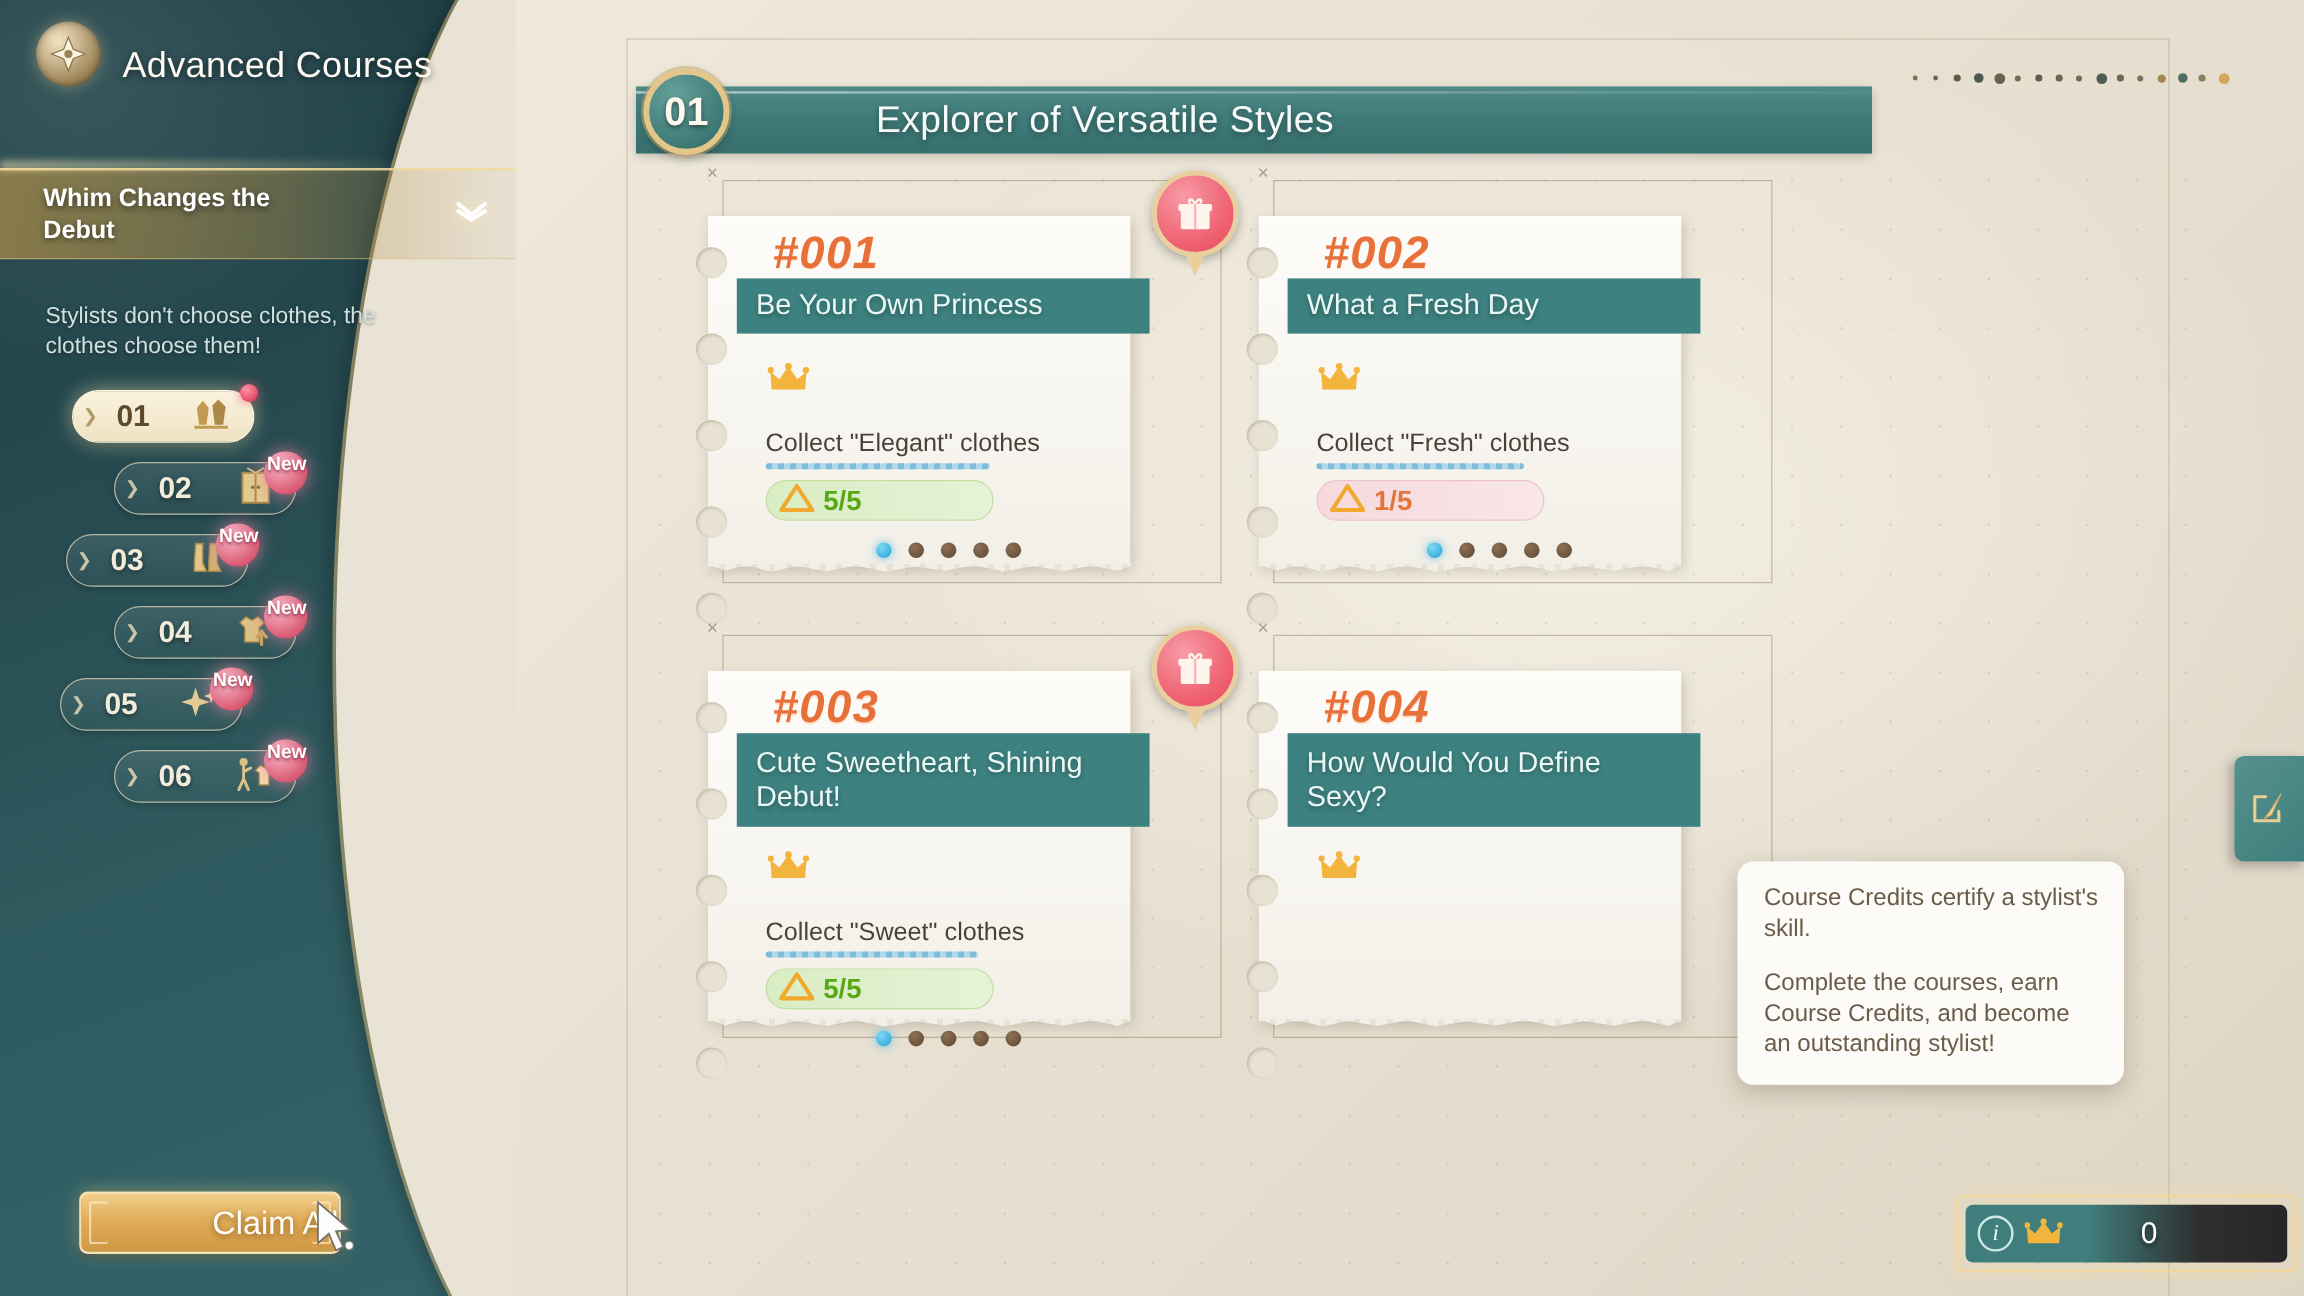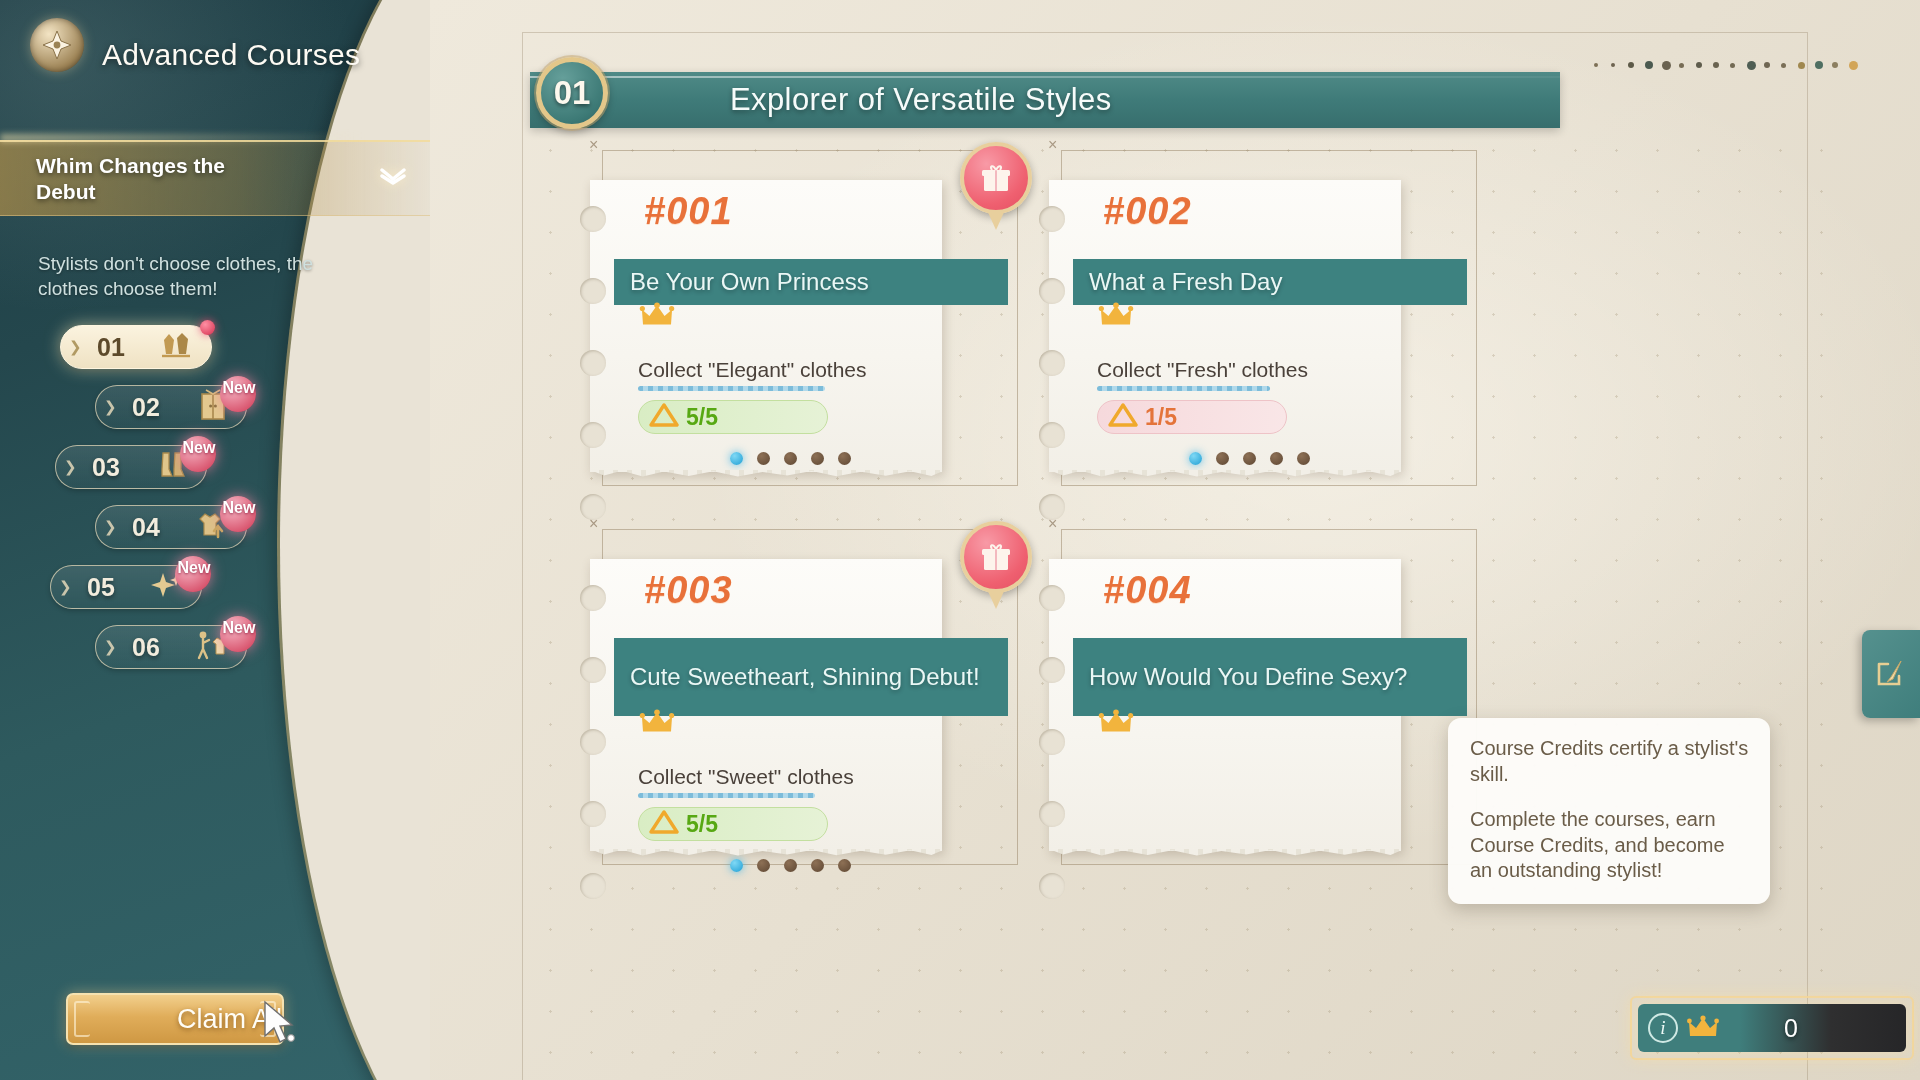--- a/index.html
+++ b/index.html
@@ -199,23 +199,23 @@
     background:#e8e2d4; margin-bottom:46px;
     box-shadow:inset 1px 1px 3px rgba(110,95,70,.35);
   }
   .card-num {
     position:absolute; left:54px; top:10px;
     color:#e8713a; font-size:38px; font-weight:bold; letter-spacing:1px;
     font-style:italic;
     text-shadow:0 1px 0 rgba(255,200,160,.5);
   }
   .card-title-band {
-    position:absolute; left:24px; top:52px; width:394px; min-height:46px;
+    position:absolute; left:24px; top:52px; width:344px; min-height:46px;
     background:#3d8280; padding:8px 16px;
-    display:flex; align-items:center;margin-top:27px;
+    display:flex; align-items:center;
   }
   .card-title-band.two-line { min-height:78px; }
   .card-title {
     color:#eaf7f5; font-size:24px; line-height:1.22;
     text-shadow:0 2px 4px rgba(0,0,0,.3);
   }
   .crown { position:absolute; left:48px; }
   .card-desc {
     position:absolute; left:48px; color:#4a413a; font-size:21px; white-space:nowrap;
   }

